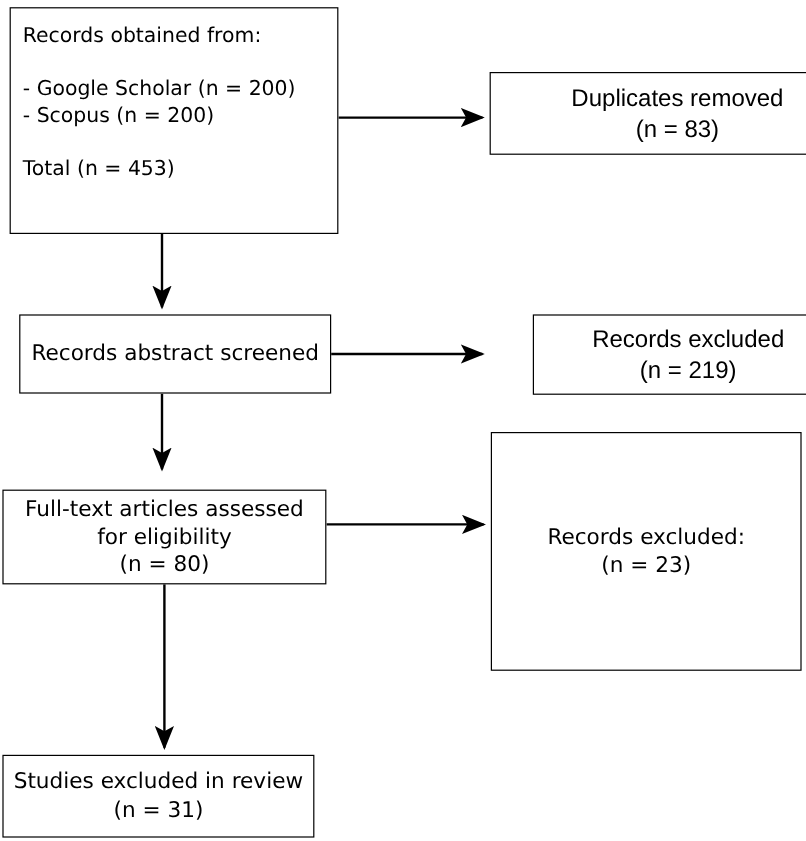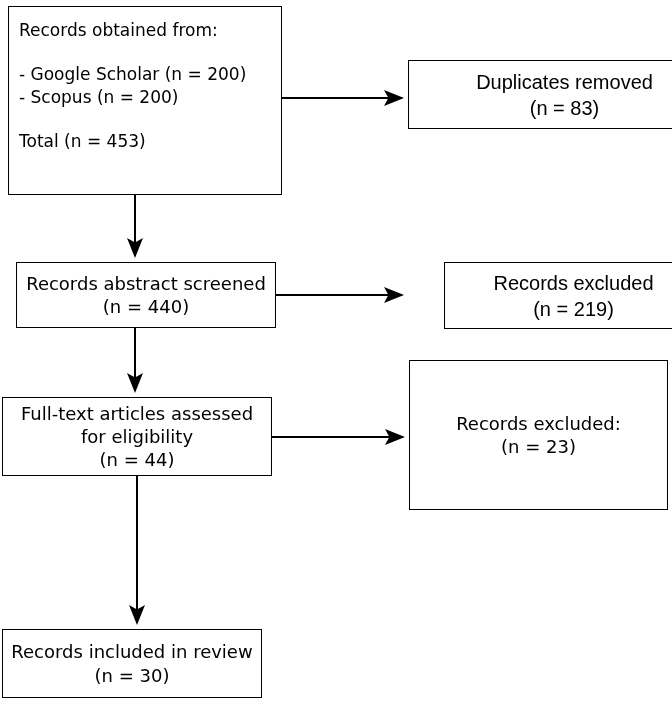--- a/index.html
+++ b/index.html
@@ -37,22 +37,22 @@
   }
   .box.arial{
     font-family:"Liberation Sans",sans-serif;
     font-size:20px;
     line-height:1.3;
   }
   #box-records-obtained{left:8px;top:6px;width:274px;height:189px;font-size:17px;line-height:1.33;}
   #box-duplicates-removed{left:408px;top:60px;width:313px;height:69px;text-align:right;}
   #box-abstract-screened{left:16px;top:262px;width:260px;height:66px;}
   #box-records-excluded-1{left:408px;top:262px;width:259px;height:67px;margin-left:36px;}
-  #box-fulltext-assessed{left:2px;top:397px;width:270px;height:79px;}
-  #box-records-excluded-2{left:409px;top:360px;width:259px;height:150px;}
+  #box-fulltext-assessed{left:2px;top:408px;width:270px;height:79px;}
+  #box-records-excluded-2{left:409px;top:360px;width:259px;height:199px;}
   #box-studies-included{left:2px;top:629px;width:260px;height:69px;}
 </style>
 </head>
 <body>
 
 <div class="canvas">
 
   <svg class="arrows" width="672" height="701" viewBox="0 0 672 701" xmlns="http://www.w3.org/2000/svg">
     <defs>
       <marker id="ah" markerWidth="11" markerHeight="8" refX="9" refY="4" orient="auto" markerUnits="strokeWidth">
@@ -76,37 +76,36 @@
     <div class="ln">Total (n = 453)</div>
   </div>
 
   <div class="box arial" id="box-duplicates-removed">
     <div class="ln">Duplicates removed</div>
     <div class="ln">(n = 83)</div>
   </div>
 
   <div class="box" id="box-abstract-screened">
     <div class="ln">Records abstract screened</div>
-    <div class="ln">(n = 440)</div>
   </div>
 
   <div class="box arial" id="box-records-excluded-1">
     <div class="ln">Records excluded</div>
     <div class="ln">(n = 219)</div>
   </div>
 
   <div class="box" id="box-fulltext-assessed">
     <div class="ln">Full-text articles assessed</div>
     <div class="ln">for eligibility</div>
-    <div class="ln">(n = 44)</div>
+    <div class="ln">(n = 80)</div>
   </div>
 
   <div class="box" id="box-records-excluded-2">
     <div class="ln">Records excluded:</div>
     <div class="ln">(n = 23)</div>
   </div>
 
   <div class="box" id="box-studies-included">
-    <div class="ln">Records included in review</div>
-    <div class="ln">(n = 30)</div>
+    <div class="ln">Studies excluded in review</div>
+    <div class="ln">(n = 31)</div>
   </div>
 
 </div>
 
 </body></html>

